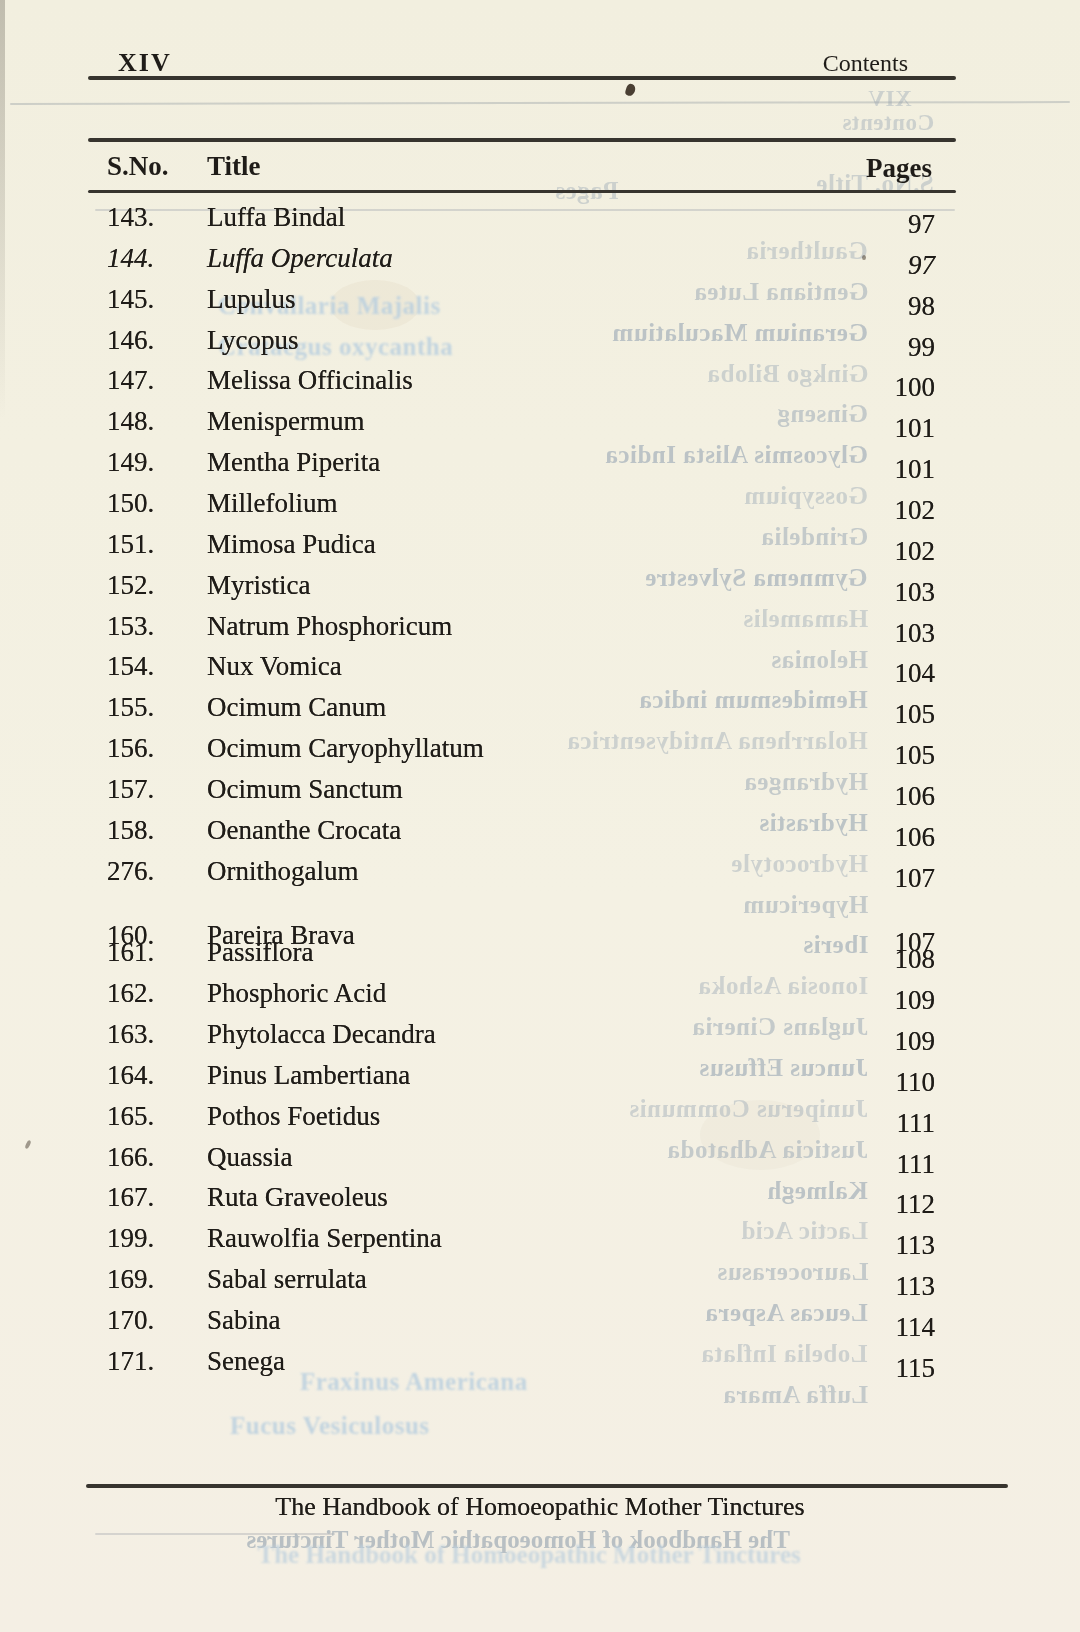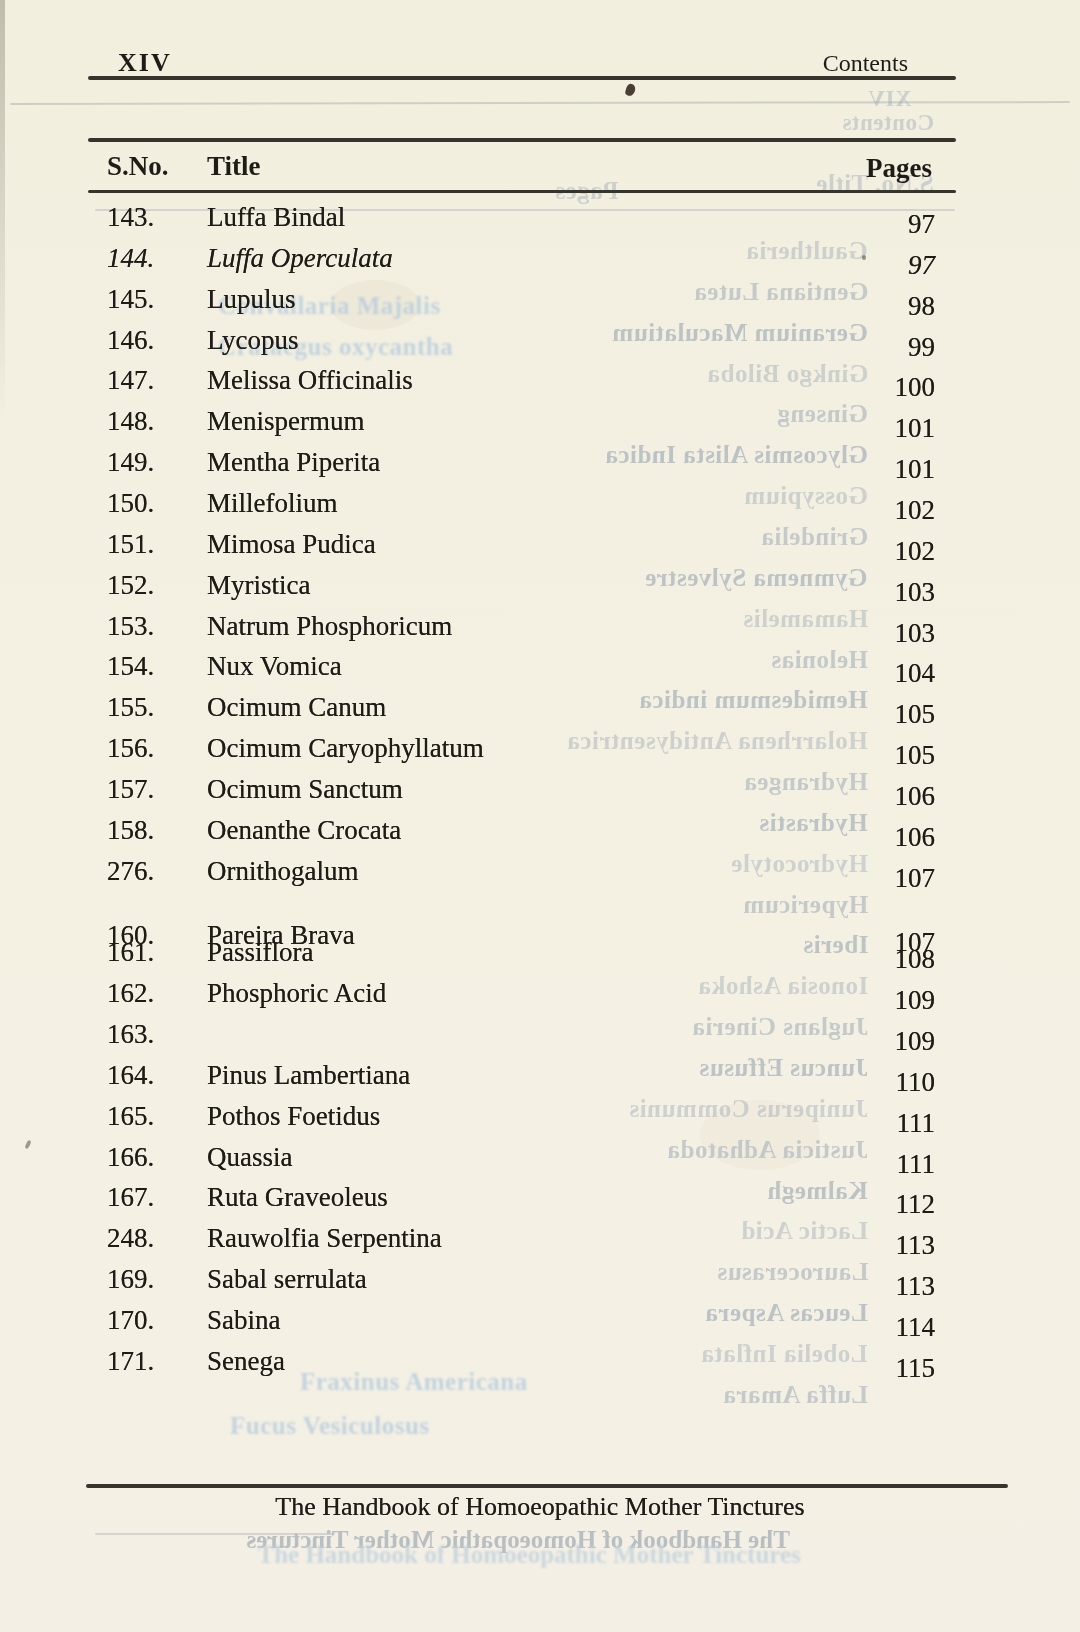--- a/index.html
+++ b/index.html
@@ -202,20 +202,21 @@
         <span class="ti">Passiflora</span>
         <span class="pg">108</span>
       </div>
       <div class="row" style="top: 978.15px;">
         <span class="no">162.</span>
         <span class="ti">Phosphoric Acid</span>
         <span class="pg">109</span>
       </div>
       <div class="row" style="top: 1019px; text-align: center;">
         <span class="no">163.</span>
+        <span class="ti">Phytolacca Decandra</span>
         <span class="pg">109</span>
       </div>
       <div class="row" style="top: 1059.85px;">
         <span class="no">164.</span>
         <span class="ti">Pinus Lambertiana</span>
         <span class="pg">110</span>
       </div>
       <div class="row" style="top: 1100.7px;">
         <span class="no">165.</span>
         <span class="ti">Pothos Foetidus</span>
@@ -225,21 +226,21 @@
         <span class="no">166.</span>
         <span class="ti">Quassia</span>
         <span class="pg">111</span>
       </div>
       <div class="row" style="top: 1182.4px;">
         <span class="no">167.</span>
         <span class="ti">Ruta Graveoleus</span>
         <span class="pg">112</span>
       </div>
       <div class="row" style="top: 1223.25px;">
-        <span class="no">248.</span>
+        <span class="no">199.</span>
         <span class="ti">Rauwolfia Serpentina</span>
         <span class="pg">113</span>
       </div>
       <div class="row" style="top: 1264.1px;">
         <span class="no">169.</span>
         <span class="ti">Sabal serrulata</span>
         <span class="pg">113</span>
       </div>
       <div class="row" style="top: 1304.95px;">
         <span class="no">170.</span>

